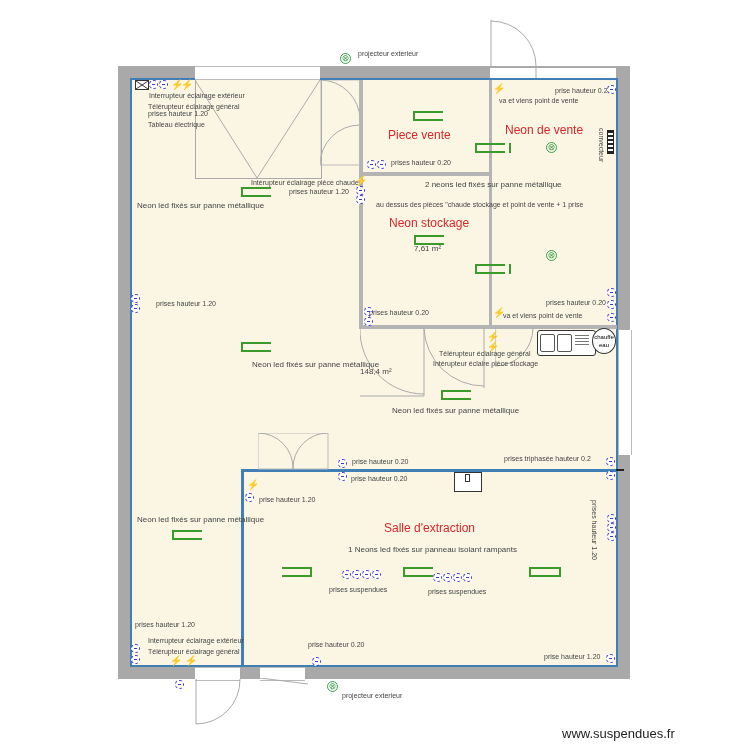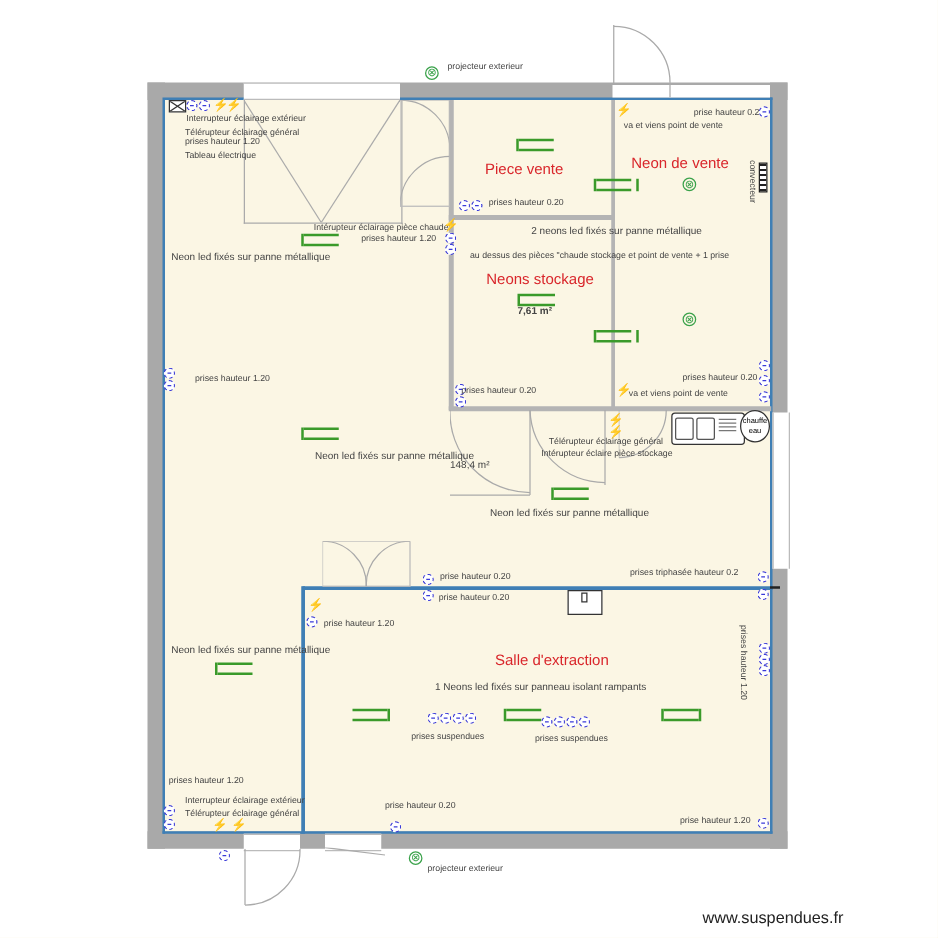--- a/index.html
+++ b/index.html
@@ -115,23 +115,23 @@
 
 <div class="abs" style="left:454px;top:472px;width:26px;height:18px;border:1px solid #333;background:#fff;">
   <div class="abs" style="left:10px;top:1px;width:3px;height:6px;border:1px solid #333;"></div>
 </div>
 
 <div class="abs" style="left:607px;top:130px;width:5px;height:22px;background:repeating-linear-gradient(#222 0 2px,#fff 2px 4px);border:1px solid #222;"></div>
 <div class="lbl vert" style="left:597px;top:128px;">convecteur</div>
 
 <div class="room" style="left:388px;top:128px;">Piece vente</div>
 <div class="room" style="left:505px;top:123px;">Neon de vente</div>
-<div class="room" style="left:389px;top:216px;">Neons stockage</div>
-<div class="lbl8" style="left:414px;top:244px;font-weight:bold;">7,61 m²</div>
-<div class="room" style="left:396px;top:521px;text-align:center;">Salle d'extraction</div>
+<div class="room" style="left:389px;top:216px;">Neon stockage</div>
+<div class="lbl8" style="left:414px;top:244px;">7,61 m²</div>
+<div class="room" style="left:384px;top:521px;text-align:center;">Salle d'extraction</div>
 <div class="lbl8" style="left:360px;top:367px;">148,4 m²</div>
 
 <div class="lamp" style="left:340px;top:53px;">⊗</div>
 <div class="lbl" style="left:358px;top:50px;">projecteur exterieur</div>
 <div class="lamp" style="left:327px;top:681px;">⊗</div>
 <div class="lbl" style="left:342px;top:692px;">projecteur exterieur</div>
 <div class="lamp" style="left:546px;top:142px;">⊗</div>
 <div class="lamp" style="left:546px;top:250px;">⊗</div>
 
 <div class="neon" style="left:413px;top:111px;"></div>

